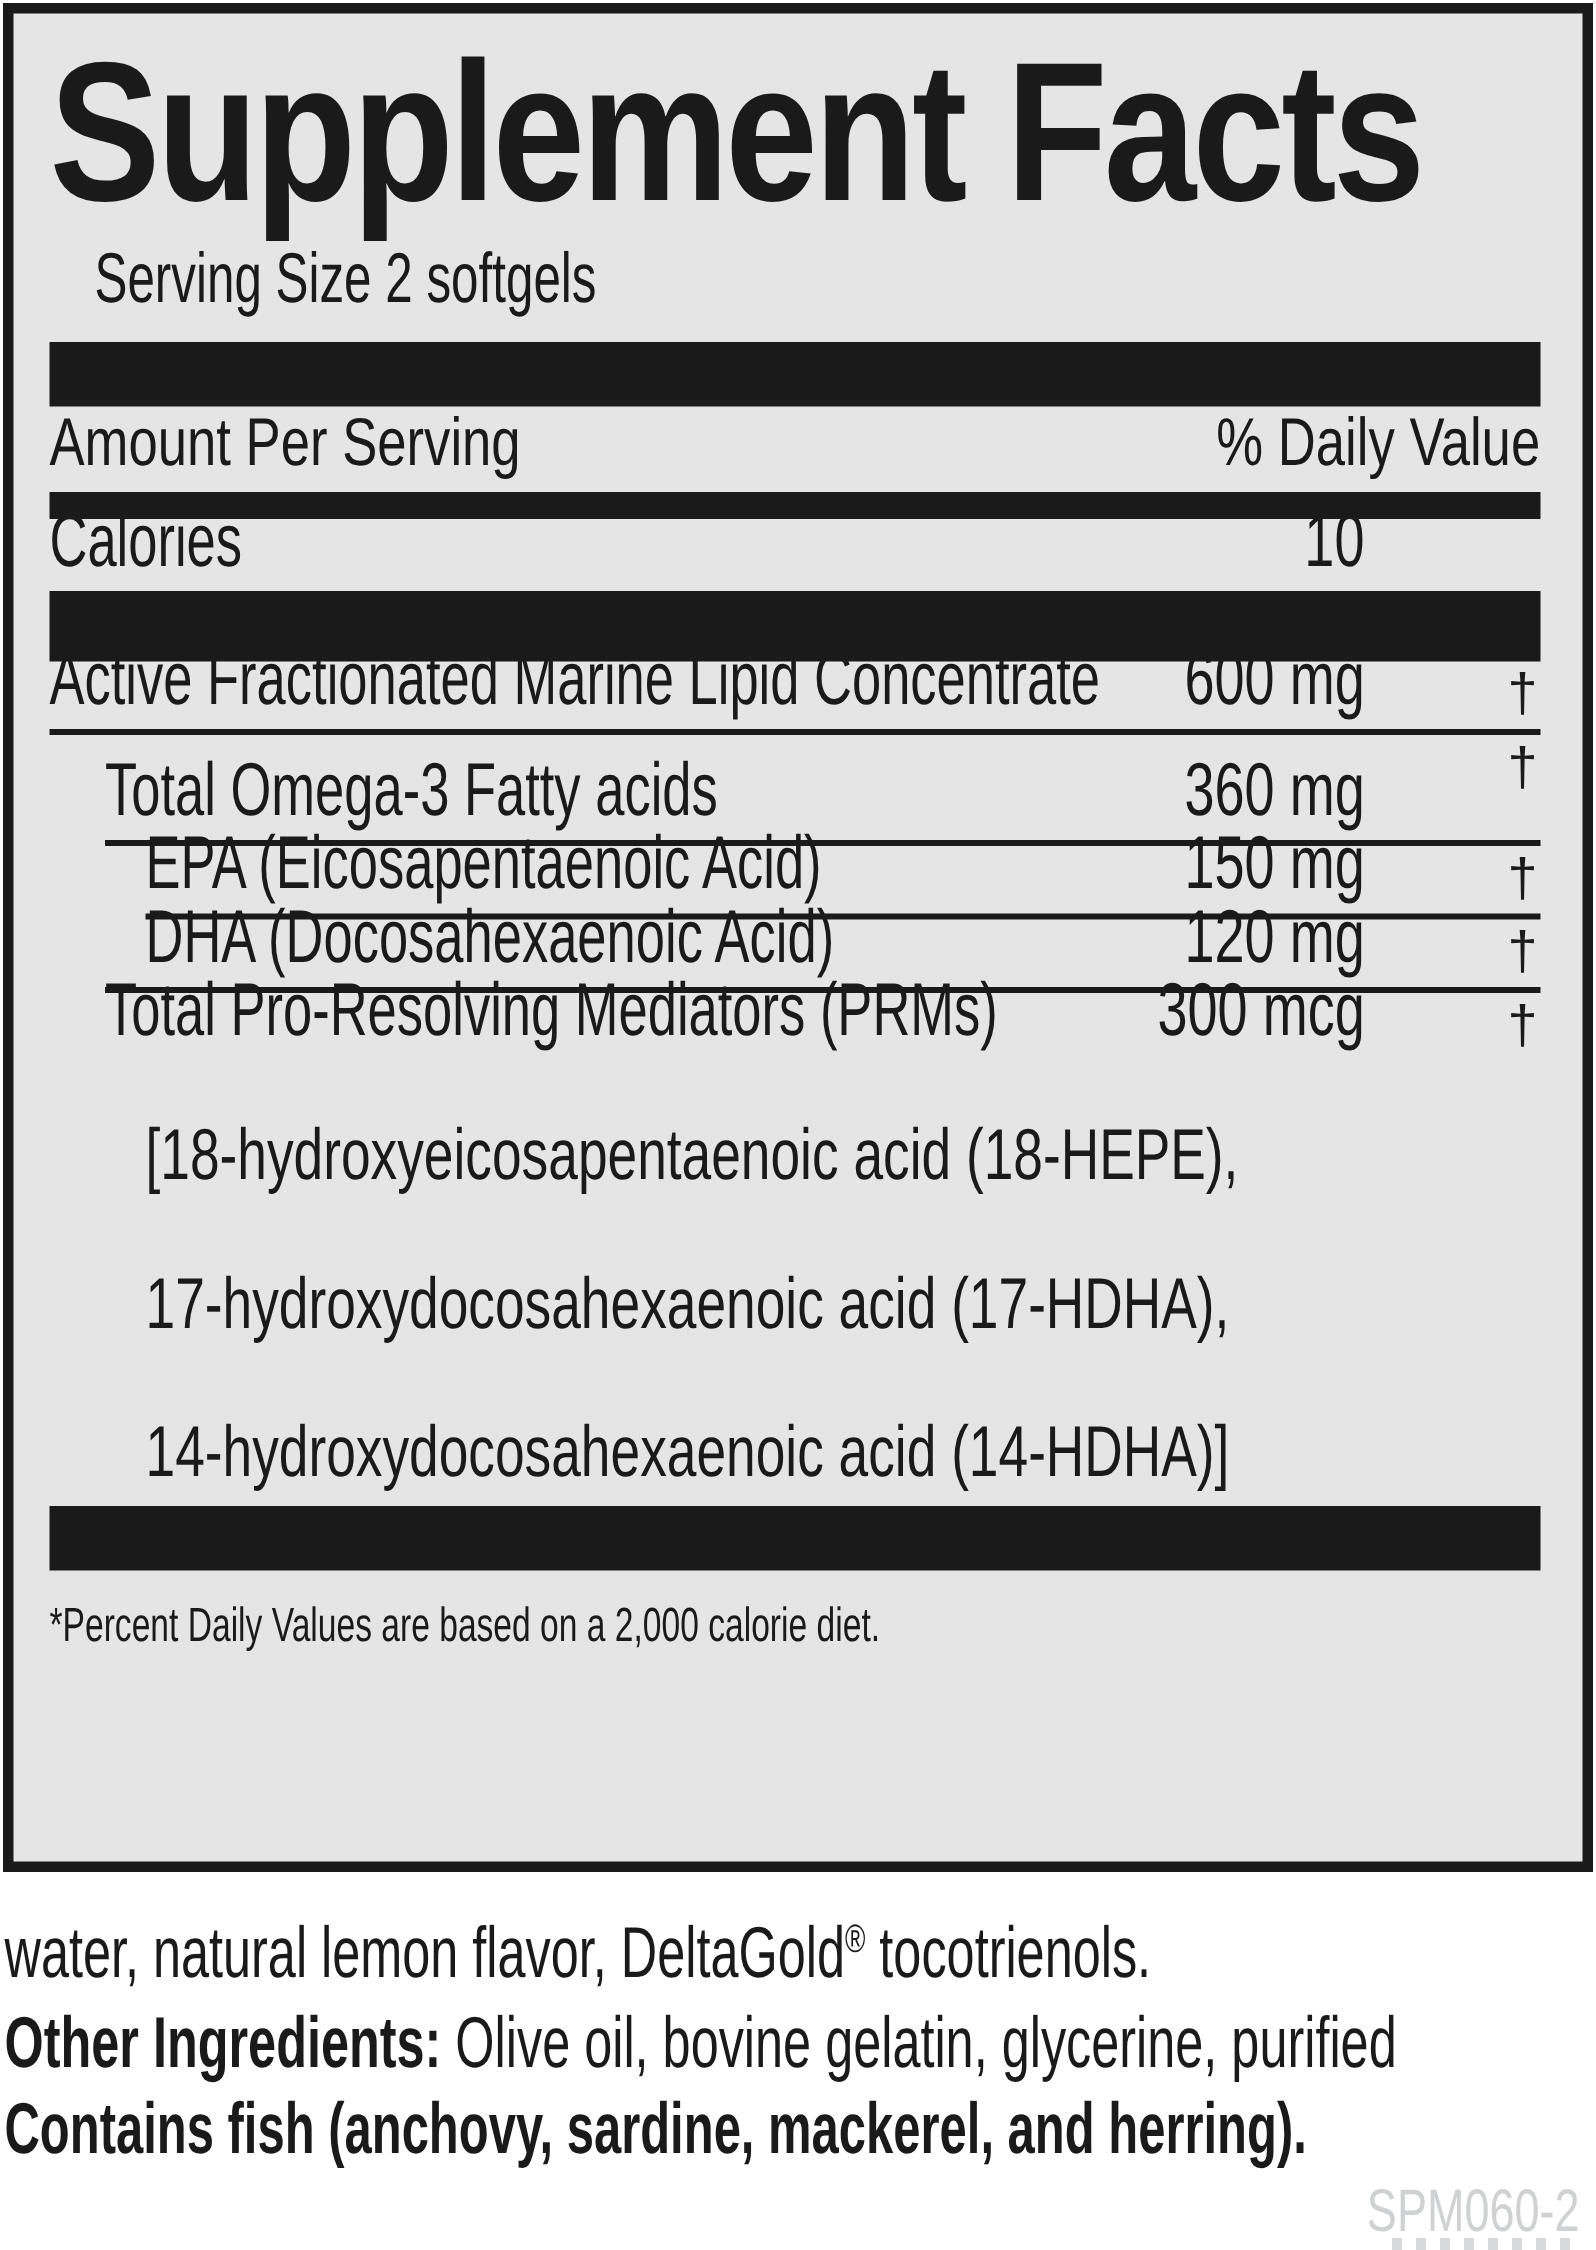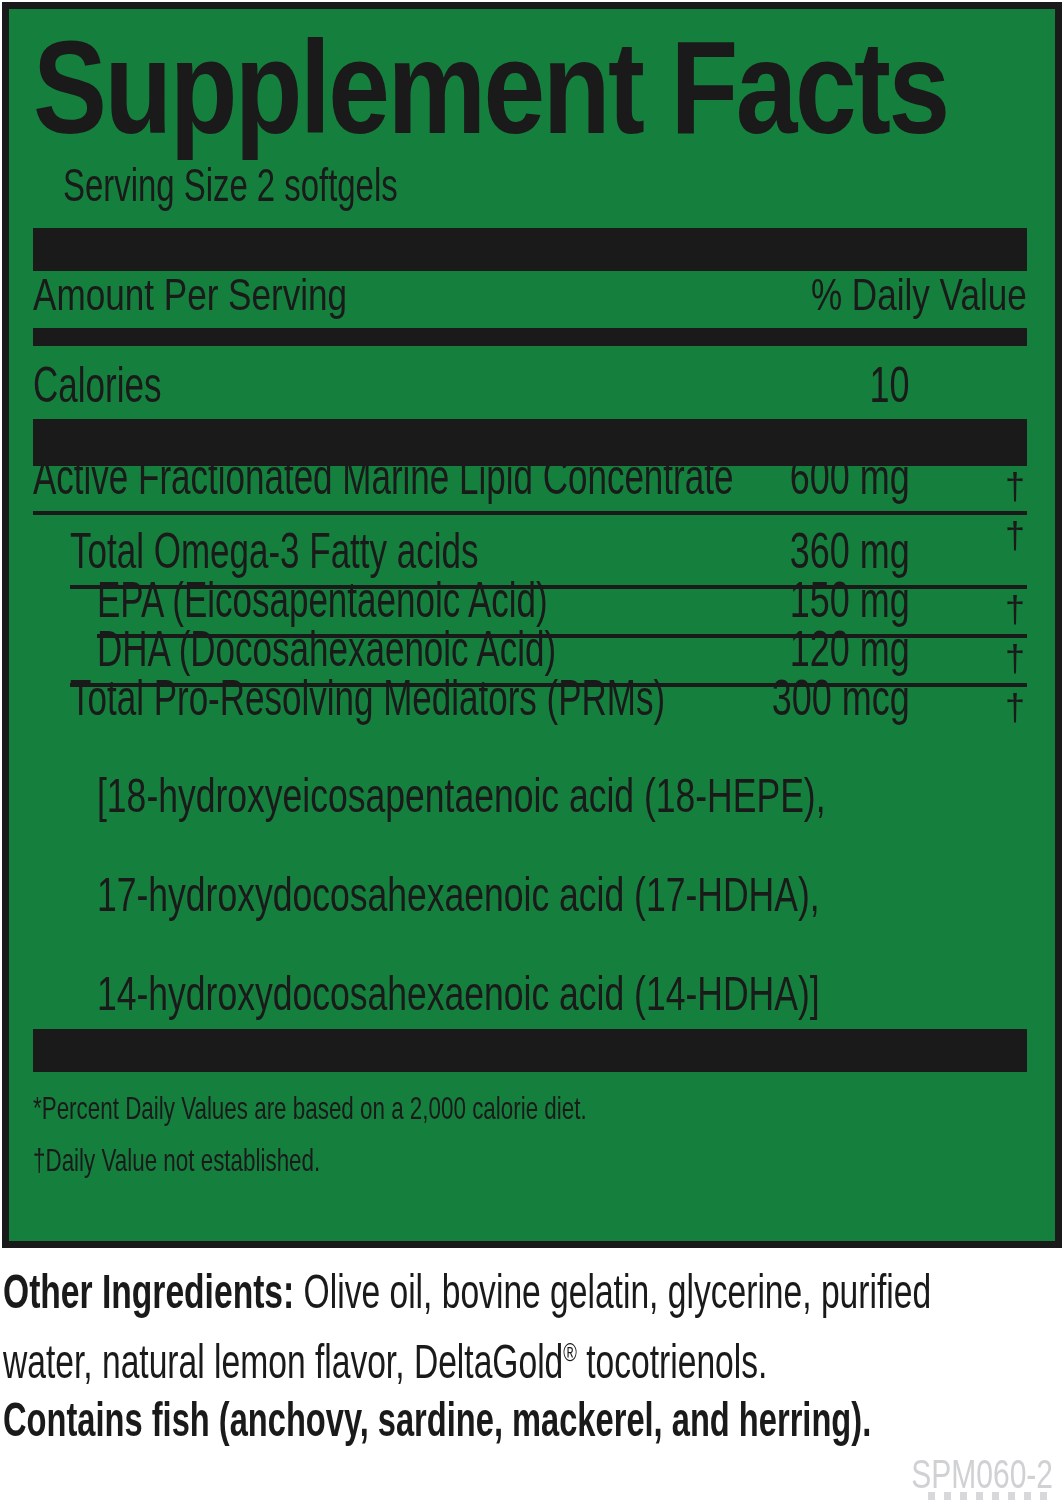--- a/index.html
+++ b/index.html
@@ -4,21 +4,21 @@
 <style>
   html,body { margin:0; padding:0; }
   body {
     width:1064px; height:1500px; position:relative; overflow:hidden;
     background:#ffffff; color:#1a1a1a;
     font-family:"Liberation Sans", sans-serif;
   }
   .box {
     position:absolute; left:2px; top:2px;
     width:1046px; height:1232px;
-    border:7px solid #1a1a1a; background:#15803d;
+    border:7px solid #1a1a1a; background:#e5e5e5;
   }
   .content { position:absolute; left:0; top:0; right:0; bottom:0; padding:0 28px 0 24px; }
 
   
   .cl  { display:inline-block; white-space:nowrap; transform:scaleX(0.70); transform-origin:0 50%; }
   .cl74{ display:inline-block; white-space:nowrap; transform:scaleX(0.74); transform-origin:0 50%; }
   .cr  { display:inline-block; white-space:nowrap; transform:scaleX(0.72); transform-origin:100% 50%; }
   .chl { display:inline-block; white-space:nowrap; transform:scaleX(0.78); transform-origin:0 50%; }
   .chr { display:inline-block; white-space:nowrap; transform:scaleX(0.78); transform-origin:100% 50%; }
   .ctt { display:inline-block; white-space:nowrap; transform:scaleX(0.84); transform-origin:0 50%; }
@@ -32,21 +32,21 @@
   .barA { height:43px; margin-top:16px; }
   .barB { height:18px; }
   .barC { height:43px; }
   .barD { height:43px; }
 
   .hdr { position:relative; height:57px; font-size:45px; font-weight:400; }
   .hdr .left  { position:absolute; left:0; bottom:7px; }
   .hdr .right { position:absolute; right:0; bottom:7px; }
 
   .row { position:relative; font-size:50px; height:45px; }
-  .row-cal { height:73px; }
+  .row-cal { height:48px; }
   .row-tf  { height:69px; }
   .rlabel { position:absolute; bottom:5px; }
   .l0 { left:0; } .l1 { left:37px; } .l2 { left:64px; }
   .row-tf .rlabel { bottom:12px; }
   .ramt { position:absolute; right:117px; bottom:5px; }
   .row-tf .ramt { bottom:12px; }
   .rdvt { position:absolute; right:0; bottom:5px; }
   .row-tf .rdvt { bottom:12px; }
   .rdag { position:absolute; right:2px; top:0; font-size:36px; }
 
@@ -144,33 +144,30 @@
     </div>
     <div class="sub">
       <span class="rlabel l2 cl74">14-hydroxydocosahexaenoic acid (14-HDHA)]</span>
     </div>
 
     <div class="bar barD"></div>
 
     <div class="fn first">
       <span class="cl">*Percent Daily Values are based on a 2,000 calorie diet.</span>
     </div>
-    <div class="fn">
-      <span class="cl">†Daily Value not established.</span>
-    </div>
 
   </div>
 </div>
 
 <div class="other">
   <div>
-    <span class="cl"><b>Other Ingredients:</b><span> Olive oil, bovine gelatin, glycerine, purified</span></span>
+    <span class="cl"><span>water, natural lemon flavor, DeltaGold</span><span class="reg">®</span><span> tocotrienols.</span></span>
   </div>
   <div>
-    <span class="cl"><span>water, natural lemon flavor, DeltaGold</span><span class="reg">®</span><span> tocotrienols.</span></span>
+    <span class="cl"><b>Other Ingredients:</b><span> Olive oil, bovine gelatin, glycerine, purified</span></span>
   </div>
 </div>
 
 <div class="contains">
   <span class="cl" style="transform:scaleX(0.68)">Contains fish (anchovy, sardine, mackerel, and herring).</span>
 </div>
 
 <div class="code">
   <span class="cr" style="transform:scaleX(0.75)">SPM060-2</span>
 </div>

